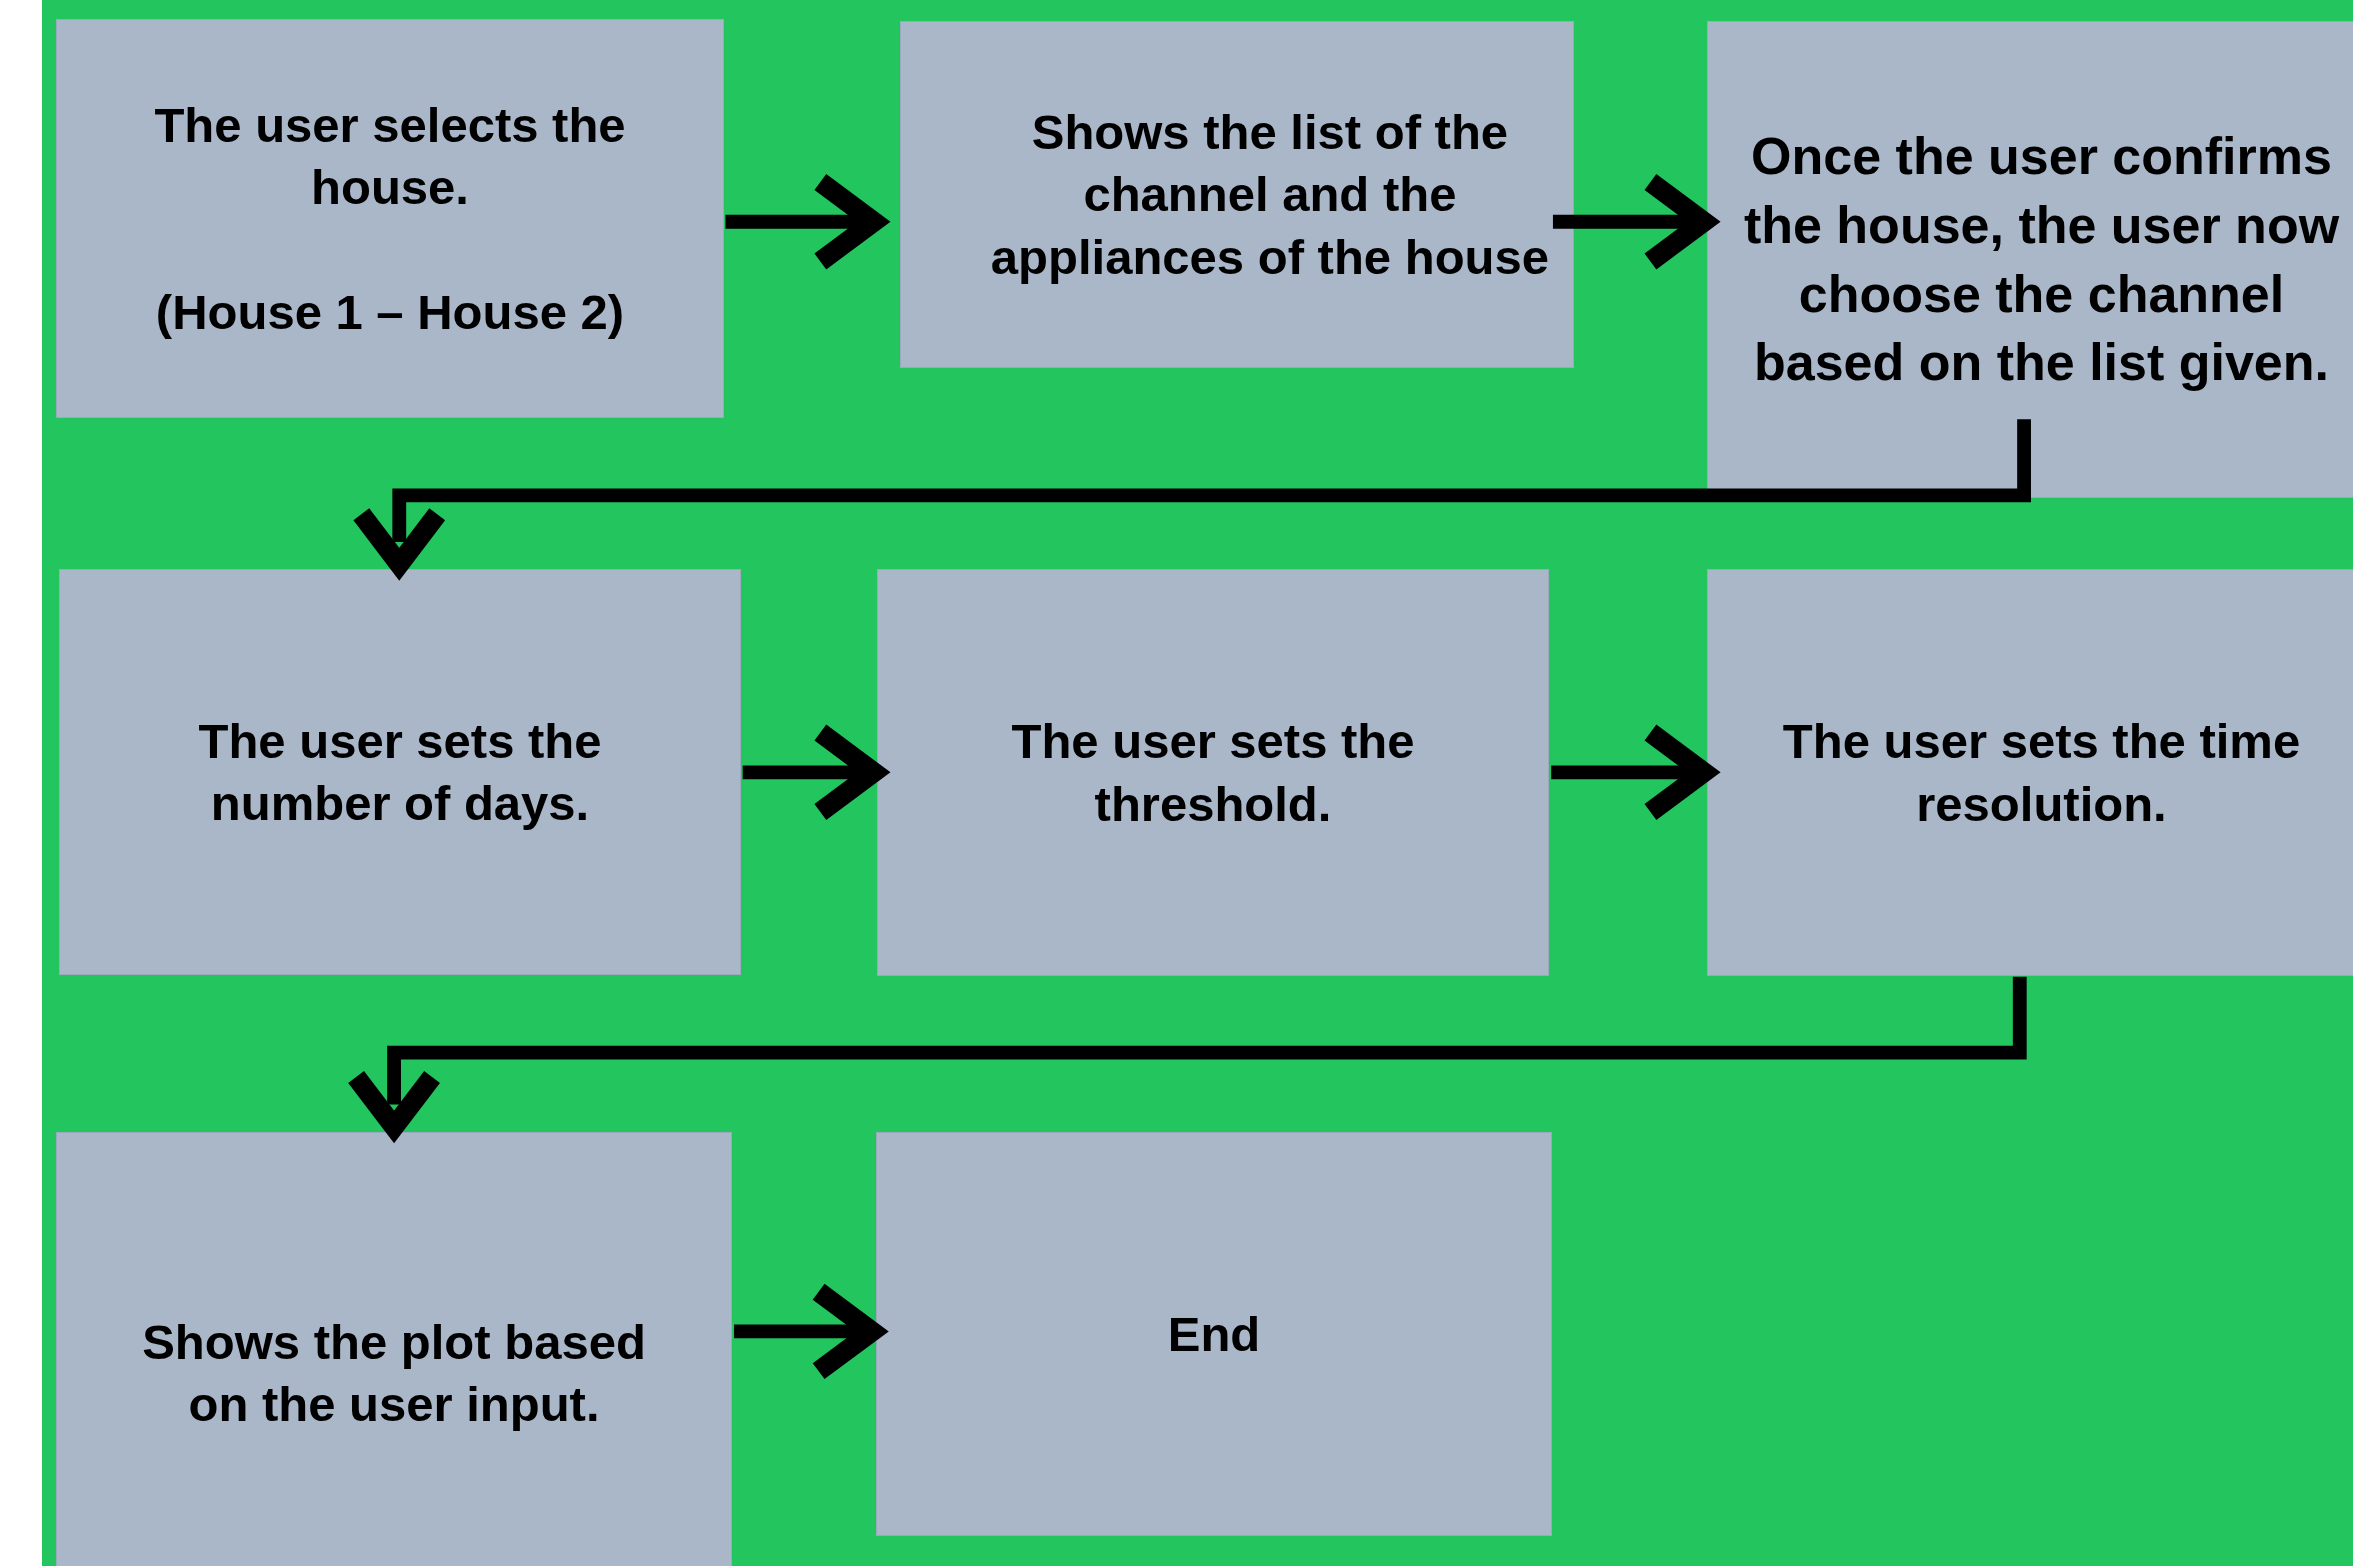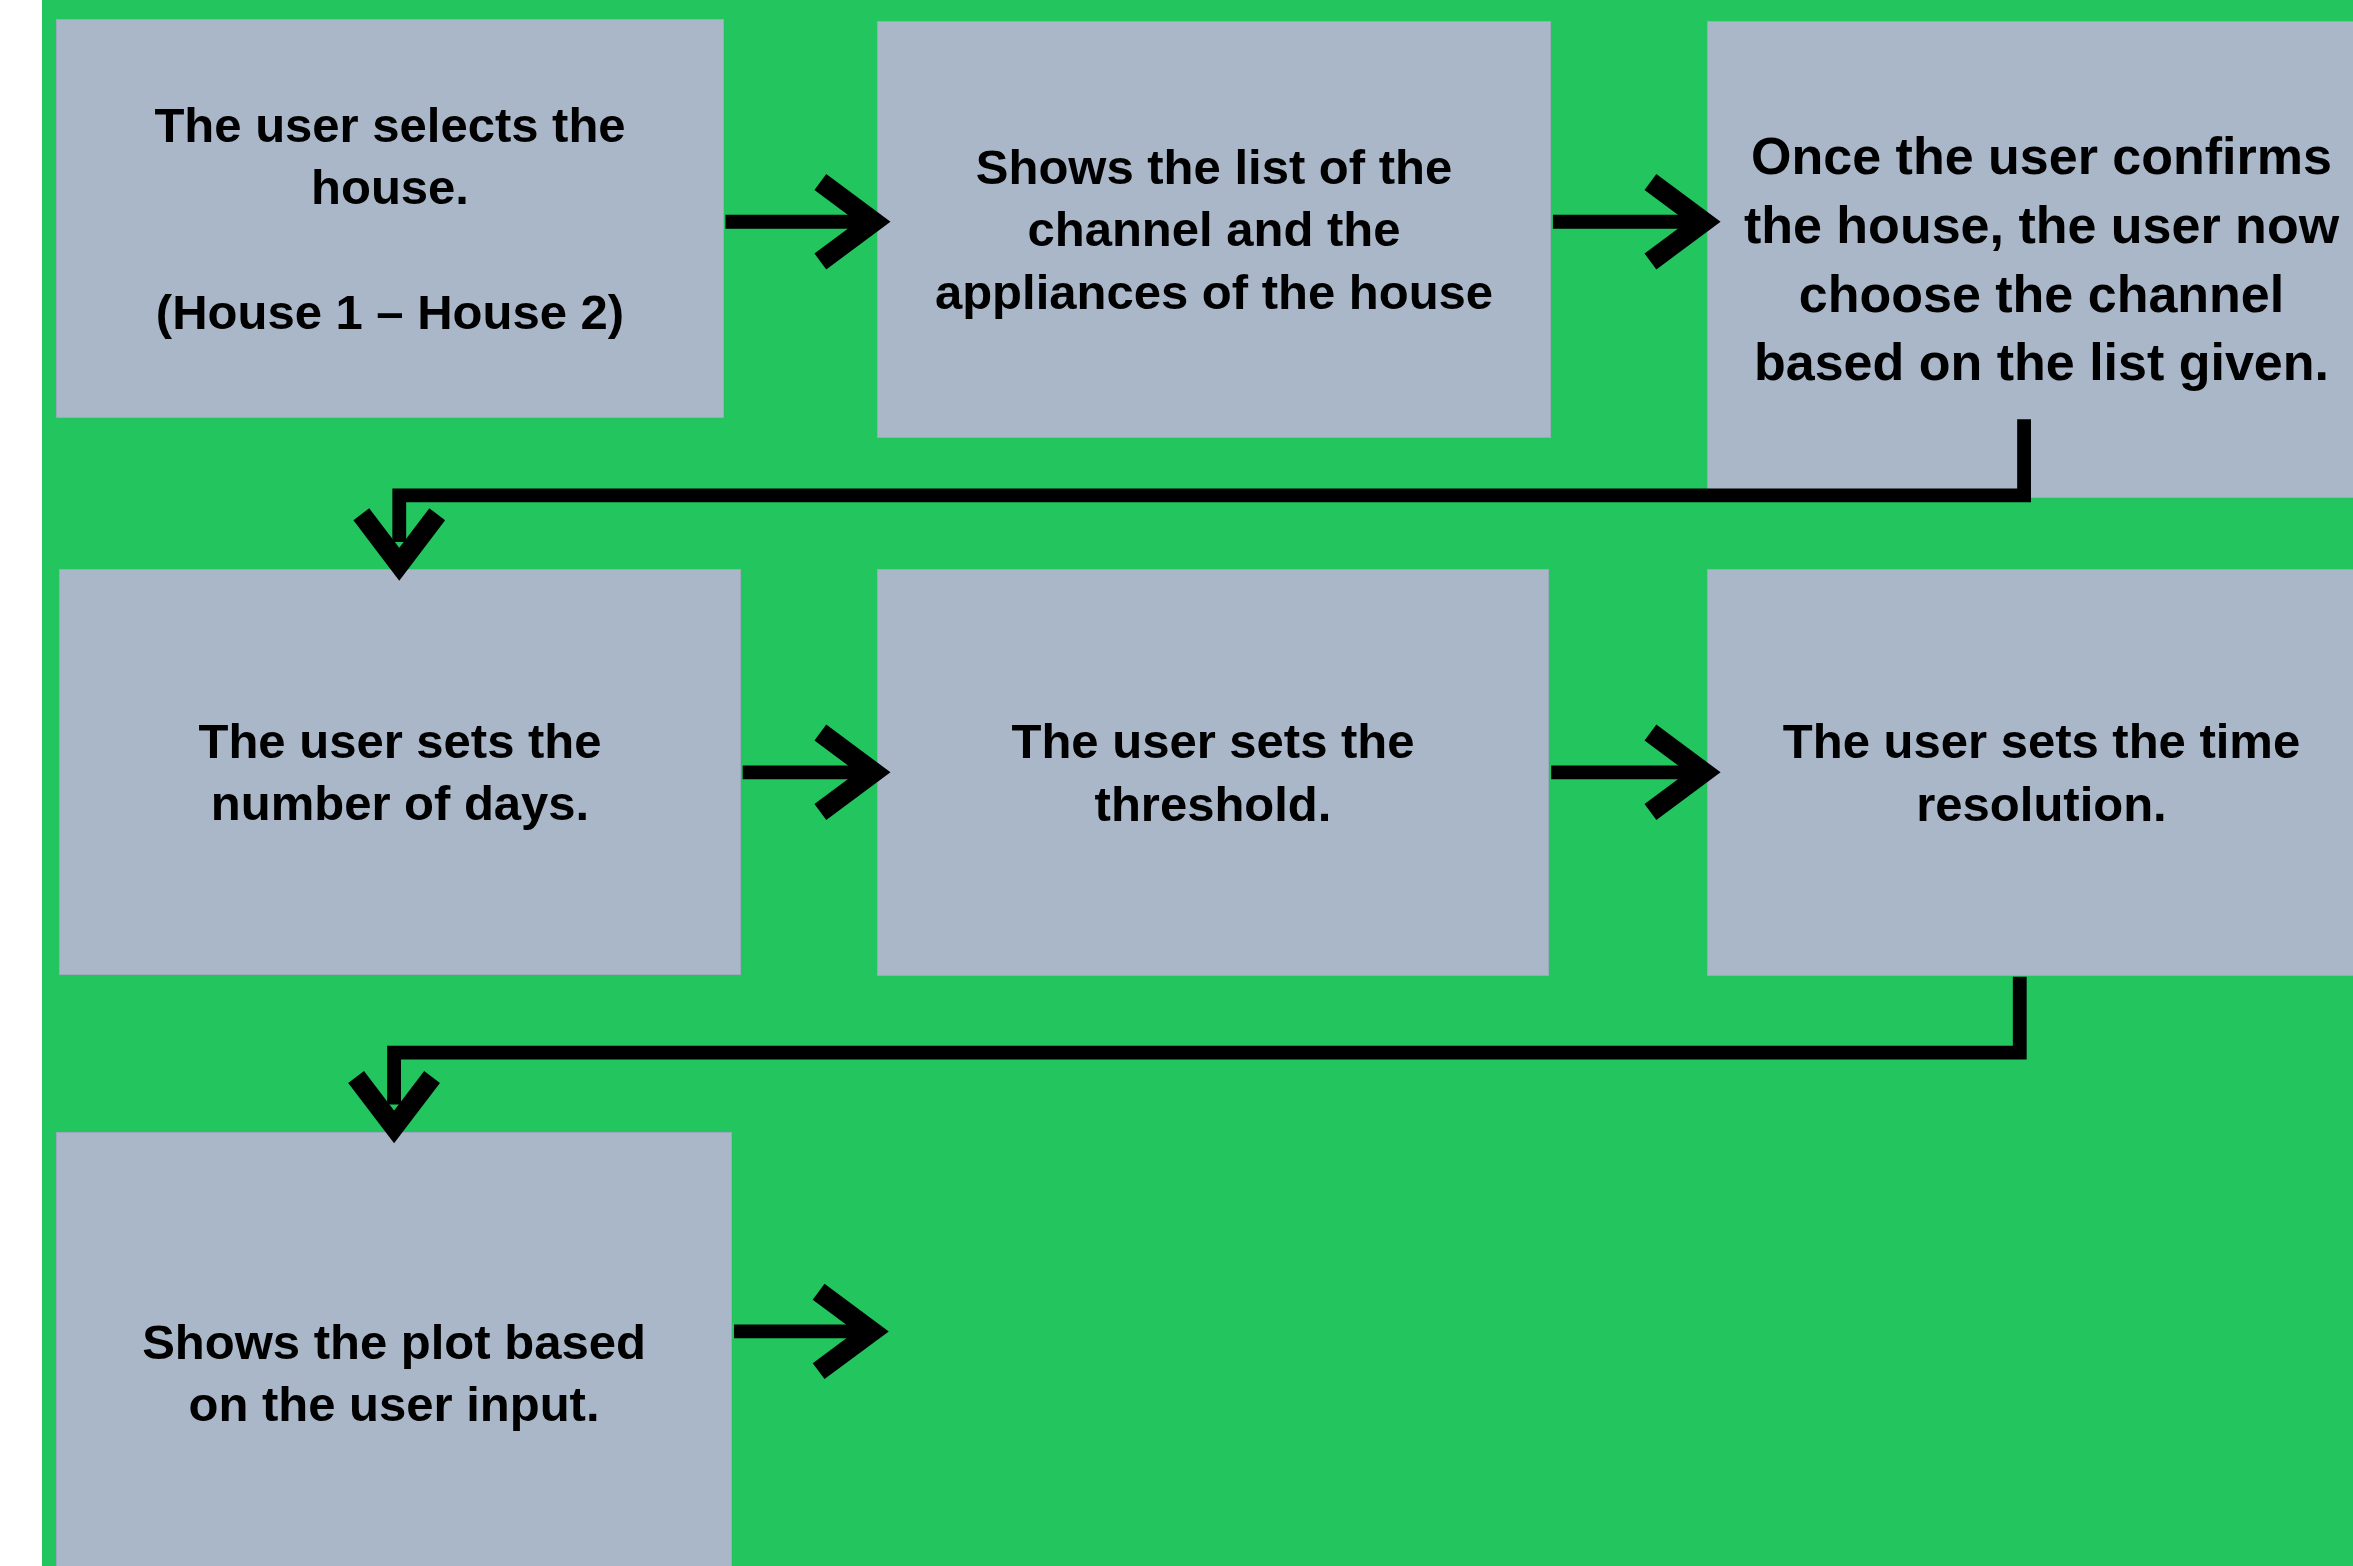--- a/index.html
+++ b/index.html
@@ -59,21 +59,21 @@
 
 <div id="stage">
 
   <div class="flow-box" style="left:14px; top:19px; width:668px; height:399px;">
     <div class="box-text">The user selects the
 house.
 
 (House 1 – House 2)</div>
   </div>
 
-  <div class="flow-box" style="left:835px; top:21px; width:674px; height:417px;">
+  <div class="flow-box" style="left:858px; top:21px; width:674px; height:347px;justify-content:flex-end;">
     <div class="box-text">Shows the list of the
 channel and the
 appliances of the house</div>
   </div>
 
   <div class="flow-box big-text" style="left:1665px; top:21px; width:669px; height:477px;">
     <div class="box-text">Once the user confirms
 the house, the user now
 choose the channel
 based on the list given.</div>
@@ -92,20 +92,23 @@
   <div class="flow-box" style="left:1665px; top:569px; width:669px; height:407px;">
     <div class="box-text">The user sets the time
 resolution.</div>
   </div>
 
   <div class="flow-box" style="left:14px; top:1132px; width:676px; height:482px;">
     <div class="box-text">Shows the plot based
 on the user input.</div>
   </div>
 
+  <div class="flow-box" style="left:834px; top:1132px; width:676px; height:404px;">
+    <div class="box-text">End</div>
+  </div>
 
   <svg id="connector-layer" viewBox="0 0 2728 1816" xmlns="http://www.w3.org/2000/svg">
 
     <g>
       <path class="stem" d="M792 257 L948 257"></path>
       <path class="head" d="M902 211 L964 257 L902 303"></path>
     </g>
 
     <g>
       <path class="stem" d="M1751 257 L1910 257"></path>

